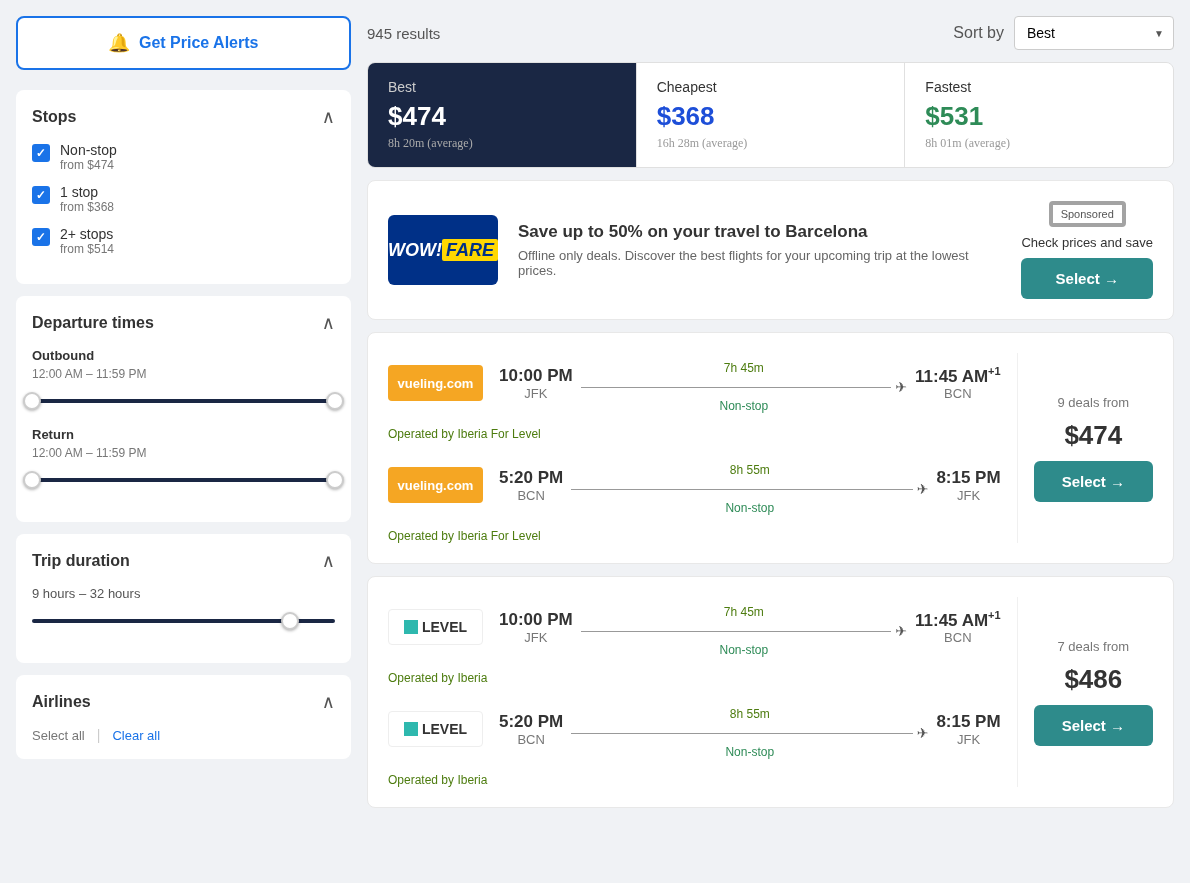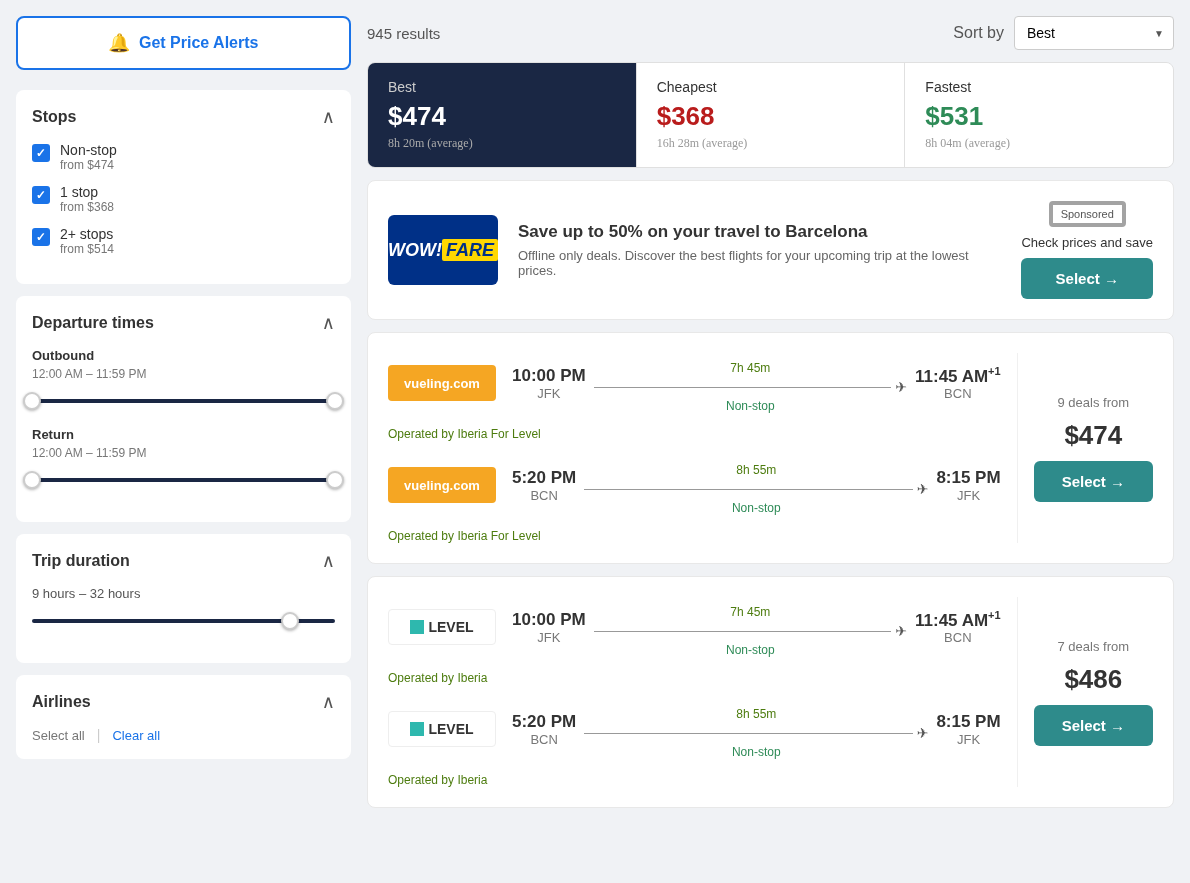--- a/index.html
+++ b/index.html
@@ -45,42 +45,42 @@
     .sort-wrapper::after { content: '▼'; position: absolute; right: 10px; top: 50%; transform: translateY(-50%); font-size: 10px; color: #555; pointer-events: none; }
 
     
     .price-tabs { display: flex; border-radius: 8px; overflow: hidden; margin-bottom: 12px; border: 1px solid #e0e0e0; }
     .price-tab { flex: 1; padding: 16px 20px; cursor: pointer; background: white; }
     .price-tab.active { background: #1a2744; color: white; }
     .tab-label { font-size: 14px; margin-bottom: 6px; }
     .price-tab.active .tab-label { color: #ccc; }
     .tab-price { font-size: 26px; font-weight: 700; }
     .price-tab.active .tab-price { color: white; }
-    .tab-price.cheapest { color: #b91c1c; }
+    .tab-price.cheapest { color: #1d4ed8; }
     .tab-price.fastest { color: #2e8b57; }
     .tab-duration { font-size: 12px; color: #999; margin-top: 4px; font-family: Liberation Serif, serif; }
     .price-tab.active .tab-duration { color: #aaa; }
     .tab-divider { width: 1px; background: #e0e0e0; }
 
     
     .ad-card { background: white; border-radius: 8px; padding: 20px; margin-bottom: 12px; display: flex; align-items: center; gap: 20px; border: 1px solid #e8e8e8; position: relative; }
     .ad-logo { width: 110px; height: 70px; background: #003087; border-radius: 6px; display: flex; align-items: center; justify-content: center; flex-shrink: 0; }
     .wow-box { background: #FFD700; color: #003087; padding: 1px 4px; border-radius: 2px; }
     .ad-content { flex: 1; }
     .ad-title { font-size: 17px; font-weight: 600; margin-bottom: 6px; }
     .ad-desc { font-size: 13px; color: #666; }
     .ad-action { display: flex; flex-direction: column; align-items: center; gap: 8px; flex-shrink: 0; }
     .sponsored-badge { background: white; border: 4px solid #a3a3a3; padding: 3px 8px; border-radius: 4px; font-size: 11px; color: #555; }
     .sponsored-text { font-size: 13px; color: #333; text-align: right; }
 
     
     .flight-card { background: white; border-radius: 8px; padding: 20px; margin-bottom: 12px; display: flex; gap: 16px; border: 1px solid #e8e8e8; }
     .flight-info { flex: 1; }
     .flight-row { display: flex; align-items: center; gap: 16px; margin-bottom: 14px; }
-    .airline-logo { width: 108px; height: 36px; border-radius: 4px; display: flex; align-items: center; justify-content: center; font-size: 13px; font-weight: 700; color: white; flex-shrink: 0; }
+    .airline-logo { width: 95px; height: 36px; border-radius: 4px; display: flex; align-items: center; justify-content: center; font-size: 13px; font-weight: 700; color: white; flex-shrink: 0; }
     .vueling-logo { background: #F5A623; }
     .level-logo { background: white; border: 1px solid #eee; color: #333; display: flex; align-items: center; gap: 4px; }
     .level-square { width: 14px; height: 14px; background: #2eb8ae; }
     .flight-times { display: flex; align-items: center; gap: 8px; flex: 1; }
     .time-block { text-align: center; }
     .flight-time { font-size: 17px; font-weight: 600; }
     .flight-airport { font-size: 13px; color: #777; }
     .flight-duration-block { text-align: center; flex: 1; }
     .flight-duration { font-size: 12px; color: #4d7c0f; margin-top: 8px; }
     .flight-line { display: flex; align-items: center; gap: 4px; margin: 4px 0; }
@@ -210,21 +210,21 @@
       <div class="tab-divider"></div>
       <div class="price-tab">
         <div class="tab-label">Cheapest</div>
         <div class="tab-price cheapest">$368</div>
         <div class="tab-duration">16h 28m (average)</div>
       </div>
       <div class="tab-divider"></div>
       <div class="price-tab">
         <div class="tab-label">Fastest</div>
         <div class="tab-price fastest">$531</div>
-        <div class="tab-duration">8h 04m (average)</div>
+        <div class="tab-duration">8h 01m (average)</div>
       </div>
     </div>
 
     <div class="ad-card">
       <div class="ad-logo">
         <span style="font-weight:900; font-size:18px; color:white; font-style:italic;">
           WOW!<span class="wow-box">FARE</span>
         </span>
       </div>
       <div class="ad-content">

